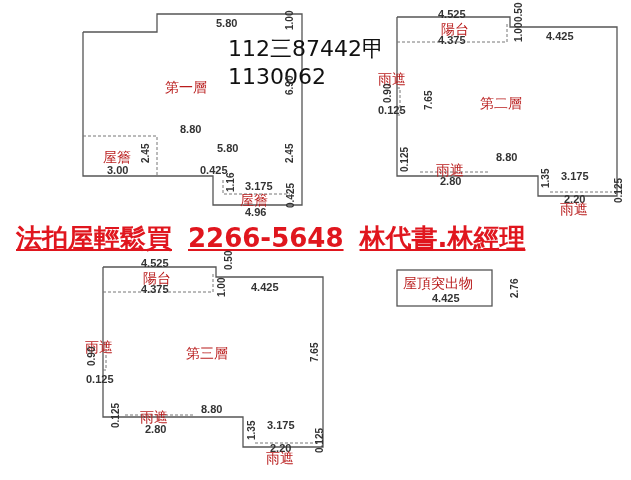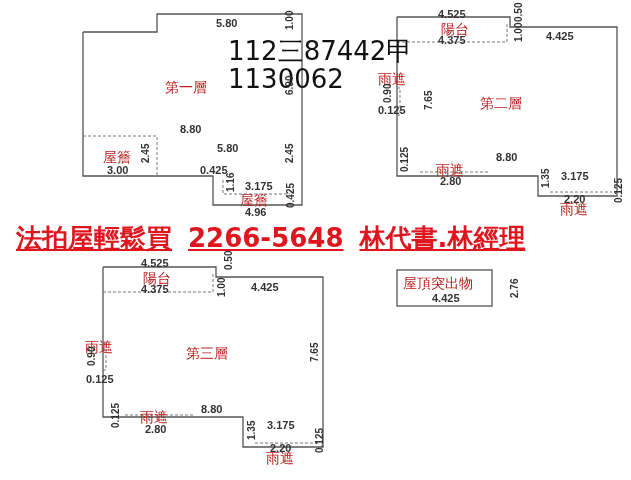--- a/index.html
+++ b/index.html
@@ -3,21 +3,21 @@
 <meta charset="utf-8">
 <style>
   html, body { margin: 0; padding: 0; background: #ffffff; }
   body { width: 631px; height: 480px; position: relative; overflow: hidden; font-family: "Liberation Sans", sans-serif; color: #222; }
   svg#plan { position: absolute; left: 0; top: 0; width: 631px; height: 480px; }
   .wall { fill: none; stroke: #555; stroke-width: 1.3; }
   .dash { fill: none; stroke: #777; stroke-width: 1; stroke-dasharray: 3 2; }
   .lbl { position: absolute; font-size: 11px; font-weight: bold; color: #333; white-space: nowrap; line-height: 1; }
   .cjk { position: absolute; font-size: 14px; color: #b91c1c; white-space: nowrap; line-height: 1; font-family: "DejaVu Sans", sans-serif; }
   .vlbl { position: absolute; font-size: 10px; font-weight: bold; color: #333; white-space: nowrap; line-height: 1; transform: rotate(-90deg); transform-origin: left top; }
-  .case { position: absolute; font-size: 26px; color: #111; line-height: 1; white-space: nowrap; font-family: "DejaVu Sans", sans-serif; }
+  .case { position: absolute; font-size: 22px; color: #111; line-height: 1; white-space: nowrap; font-family: "DejaVu Sans", sans-serif; }
   .banner { position: absolute; left: 16px; top: 221px; font-size: 26px; font-weight: bold; color: #e0161e; white-space: nowrap; font-family: "DejaVu Sans", sans-serif; letter-spacing: 0px; }
   .banner span { margin-right: 16px; text-decoration: underline; }
 </style>
 </head>
 <body>
 
 <svg id="plan" viewBox="0 0 631 480">
 
   <polyline class="wall" points="83,32 157,32 157,14 302,14 302,205 213,205 213,176 83,176 83,32"></polyline>
   <polyline class="dash" points="83,136 157,136 157,176"></polyline>

